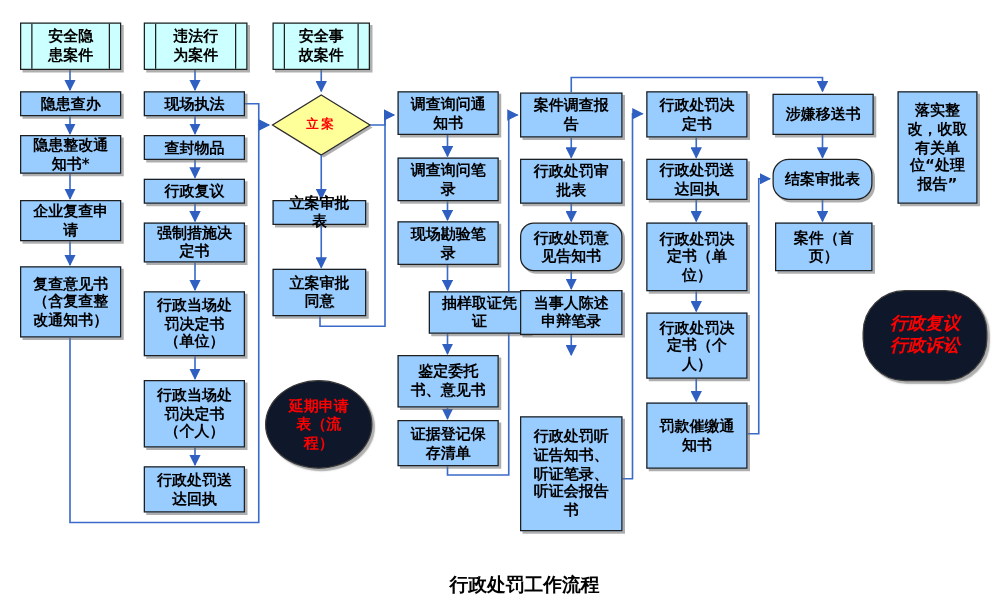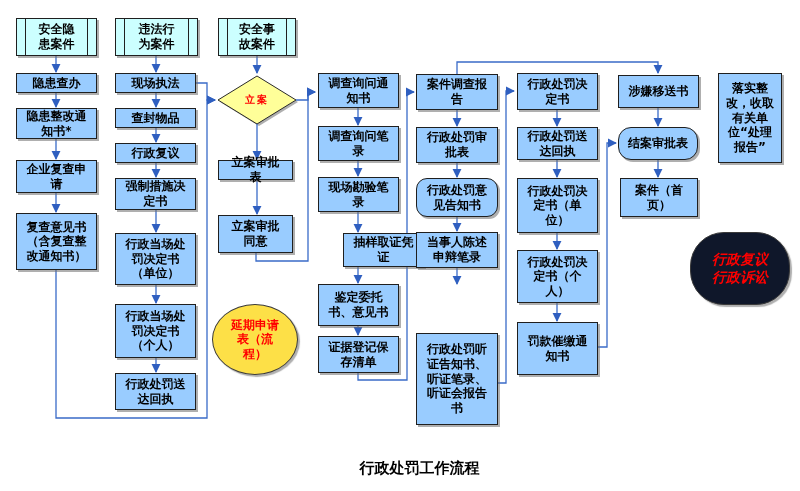--- a/index.html
+++ b/index.html
@@ -9,21 +9,21 @@
   .node{position:absolute;z-index:2;display:flex;align-items:center;justify-content:center;
         text-align:center;font-size:12px;font-weight:bold;color:#000;line-height:1.22;
         box-sizing:border-box;white-space:pre-line;word-break:break-word;}
   .node.process{background:#99CCFF;border:1px solid #1f1f1f;
         box-shadow:2px 2px 0 rgba(110,110,110,.55);padding:1px 7px;}
   .node.start{background:#CCFFFF;border:1px solid #1f1f1f;
         box-shadow:2px 2px 0 rgba(110,110,110,.55);padding:1px 13px;}
   .node.start::before,.node.start::after{content:"";position:absolute;top:0;bottom:0;width:1px;background:#1f1f1f;}
   .node.start::before{left:8px;} .node.start::after{right:8px;}
   .node.decision{background:transparent;border:none;color:#FF0000;font-size:10px;letter-spacing:2px;}
-  .node.ellipse{background:#fde047;border:1px solid #3a3a3a;border-radius:50%;
+  .node.ellipse{background:#0f172a;border:1px solid #3a3a3a;border-radius:50%;
         color:#FF0000;box-shadow:2px 2px 1px rgba(110,110,110,.55);padding:2px 6px;}
   .node.stadium{background:#0f172a;border:1px solid #3a3a3a;border-radius:34px;
         color:#FF0000;font-size:14px;box-shadow:2px 2px 1px rgba(110,110,110,.55);padding:2px 10px;font-style:italic;}
   .diagram-title{position:absolute;left:0;right:0;top:459px;z-index:2;text-align:center;
         font-size:15px;font-weight:bold;color:#000;}
 </style>
 </head>
 <body>
 
 <div class="stage">

